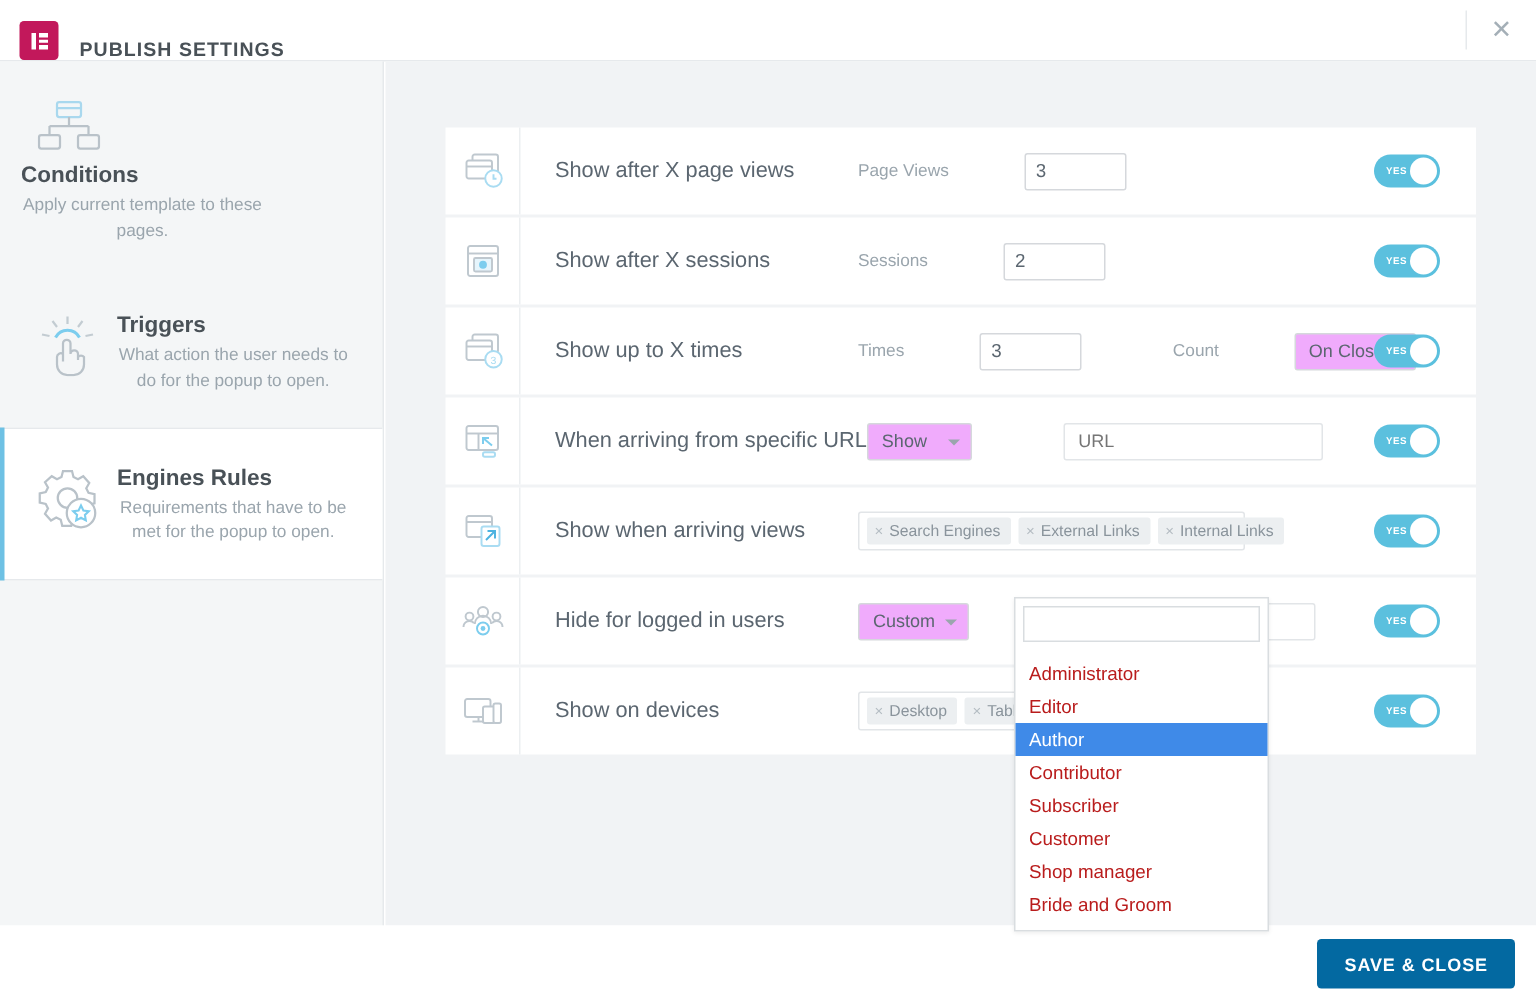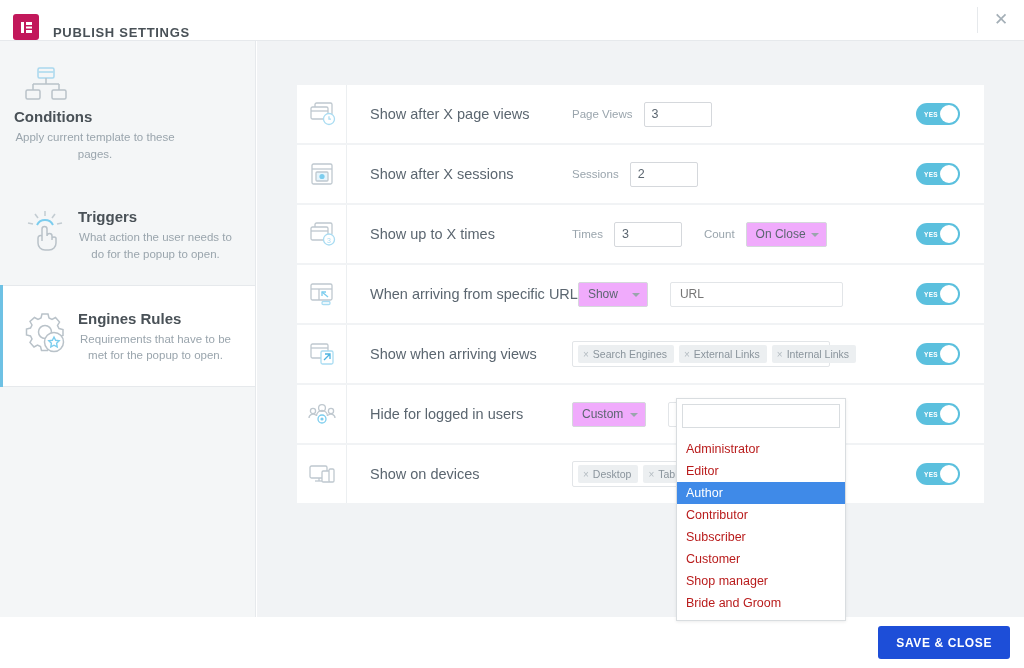--- a/index.html
+++ b/index.html
@@ -81,21 +81,21 @@
   .row-icon{
     width:50px; min-width:50px; height:58px;
     display:flex; align-items:center; justify-content:center;
     border-right:1px solid #eceff1;
   }
   .row-label{
     font-size:14.5px; color:#5b6670; padding-left:23px;
     min-width:225px; white-space:nowrap;
   }
   .row-controls{
-    display:flex; align-items:center; flex:1; position:relative;
+    display:flex; align-items:center; flex:1; position:relative;gap:39px;
   }
   .ctrl-label{
     font-size:11.5px; color:#9aa5ad; margin-right:11px; white-space:nowrap;
   }
   .num-input{
     width:68px; height:25px; border:1px solid #d5d8dc; border-radius:2px;
     font-size:12.5px; color:#5b6670; padding:0 4px 0 7px;
     font-family:"Liberation Sans", sans-serif; background:#fff;
     margin-right:22px;
   }
@@ -158,21 +158,21 @@
   }
   .dd-opt.sel{ background:#3f8ae8; color:#ffffff; }
 
   
   .footer{
     position:absolute; left:0; top:617px; width:1024px; height:51px;
     background:#ffffff;
   }
   .save-btn{
     position:absolute; right:14px; top:9px;
-    background:#1d4ed8; color:#ffffff; border:0; border-radius:3px;
+    background:#0369a1; color:#ffffff; border:0; border-radius:3px;
     font-size:12px; font-weight:bold; letter-spacing:.6px;
     padding:0 18px; height:33px; cursor:pointer;
     font-family:"Liberation Sans", sans-serif;
   }
 </style>
 </head>
 <body>
 
 <div class="topbar">
   <div class="logo-badge">

